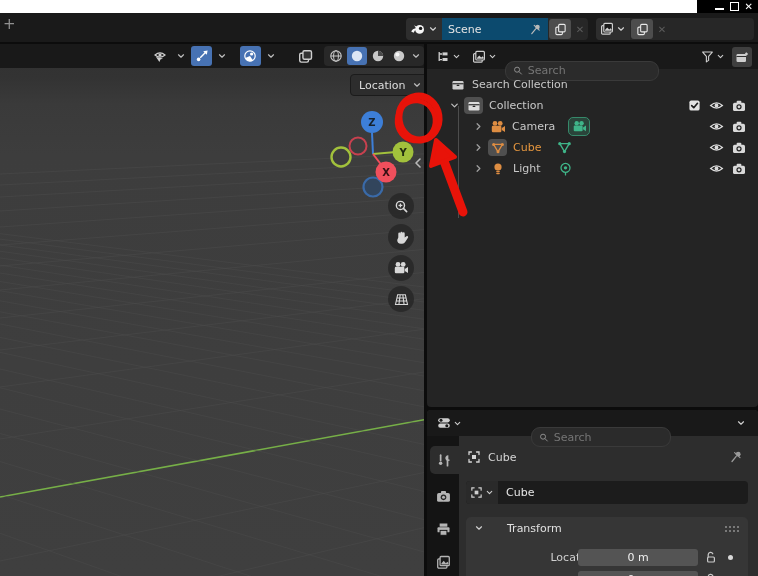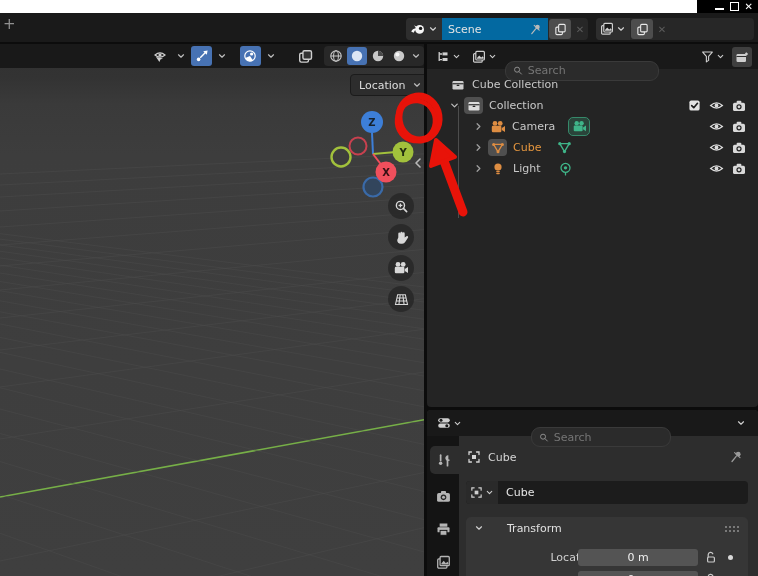--- a/index.html
+++ b/index.html
@@ -12,21 +12,21 @@
   .titlebar{left:0;top:0;width:758px;height:13px;background:#ffffff;}
   .win-corner{left:697px;top:0;width:61px;height:13px;background:#000;display:flex;align-items:center;justify-content:flex-end;gap:6px;padding-right:5px;box-sizing:border-box;}
   .win-min{width:9px;height:2px;background:#fff;margin-top:5px;}
   .win-max{width:7px;height:7px;border:1.3px solid #fff;}
   .win-close{color:#fff;font-size:10px;line-height:10px;}
   
   .topbar{left:0;top:13px;width:758px;height:29px;background:#1a1a1a;}
   .plus{left:3px;top:17px;color:#909090;font-size:15px;line-height:15px;}
   .selector{top:18px;height:22px;display:flex;align-items:stretch;background:#272727;border-radius:4px;overflow:hidden;}
   .sel-icon{display:flex;align-items:center;gap:2px;padding:0 4px;background:#2e2e2e;color:#d0d0d0;}
-  .sel-field{display:flex;align-items:center;background:#0369a1;color:#e3e3e3;font-size:11px;padding:0 6px;flex:1;gap:4px;}
+  .sel-field{display:flex;align-items:center;background:#0c4a6e;color:#e3e3e3;font-size:11px;padding:0 6px;flex:1;gap:4px;}
   .sel-field .grow{flex:1;}
   .btn-copy{display:flex;align-items:center;justify-content:center;width:22px;background:#4d4d4d;border-radius:3px;margin:1px;}
   .btn-x{display:flex;align-items:center;justify-content:center;width:16px;color:#5c5c5c;font-size:10px;}
   
   .viewport{left:0;top:44px;width:424px;height:532px;overflow:hidden;
     background:linear-gradient(180deg,#313131 0px,#333333 34px,#3a3a3a 60px,#3d3d3d 110px,#3f3f3f 100%);}
   .vp-header{left:0;top:0;width:424px;height:24px;background:#191919;display:flex;align-items:center;gap:4px;padding-left:150px;box-sizing:border-box;}
   .hbtn{display:flex;align-items:center;justify-content:center;height:20px;border-radius:3px;color:#cfcfcf;}
   .hbtn.blue{background:#4772b3;color:#fff;width:22px;}
   .hbtn.plain{width:22px;background:transparent;}
@@ -498,21 +498,21 @@
           </svg>
       </div>
     </div>
 
     <div class="abs hier-line"></div>
 
     <div class="abs ol-row" style="top:30px">
       <svg width="14" height="14" style="margin-left:24px;color:#cfcfcf">
           <use href="#i-collection"></use>
         </svg>
-      <span style="margin-left:7px">Cube Collection</span>
+      <span style="margin-left:7px">Search Collection</span>
     </div>
 
     <div class="abs ol-row" style="top:51px">
       <svg width="11" height="11" viewBox="0 0 12 12" style="margin-left:22px;color:#bdbdbd">
           <use href="#c-down"></use>
         </svg>
       <span class="iconbox active" style="margin-left:4px">
         <svg width="14" height="14" style="color:#dcdcdc">
             <use href="#i-collection"></use>
           </svg>

